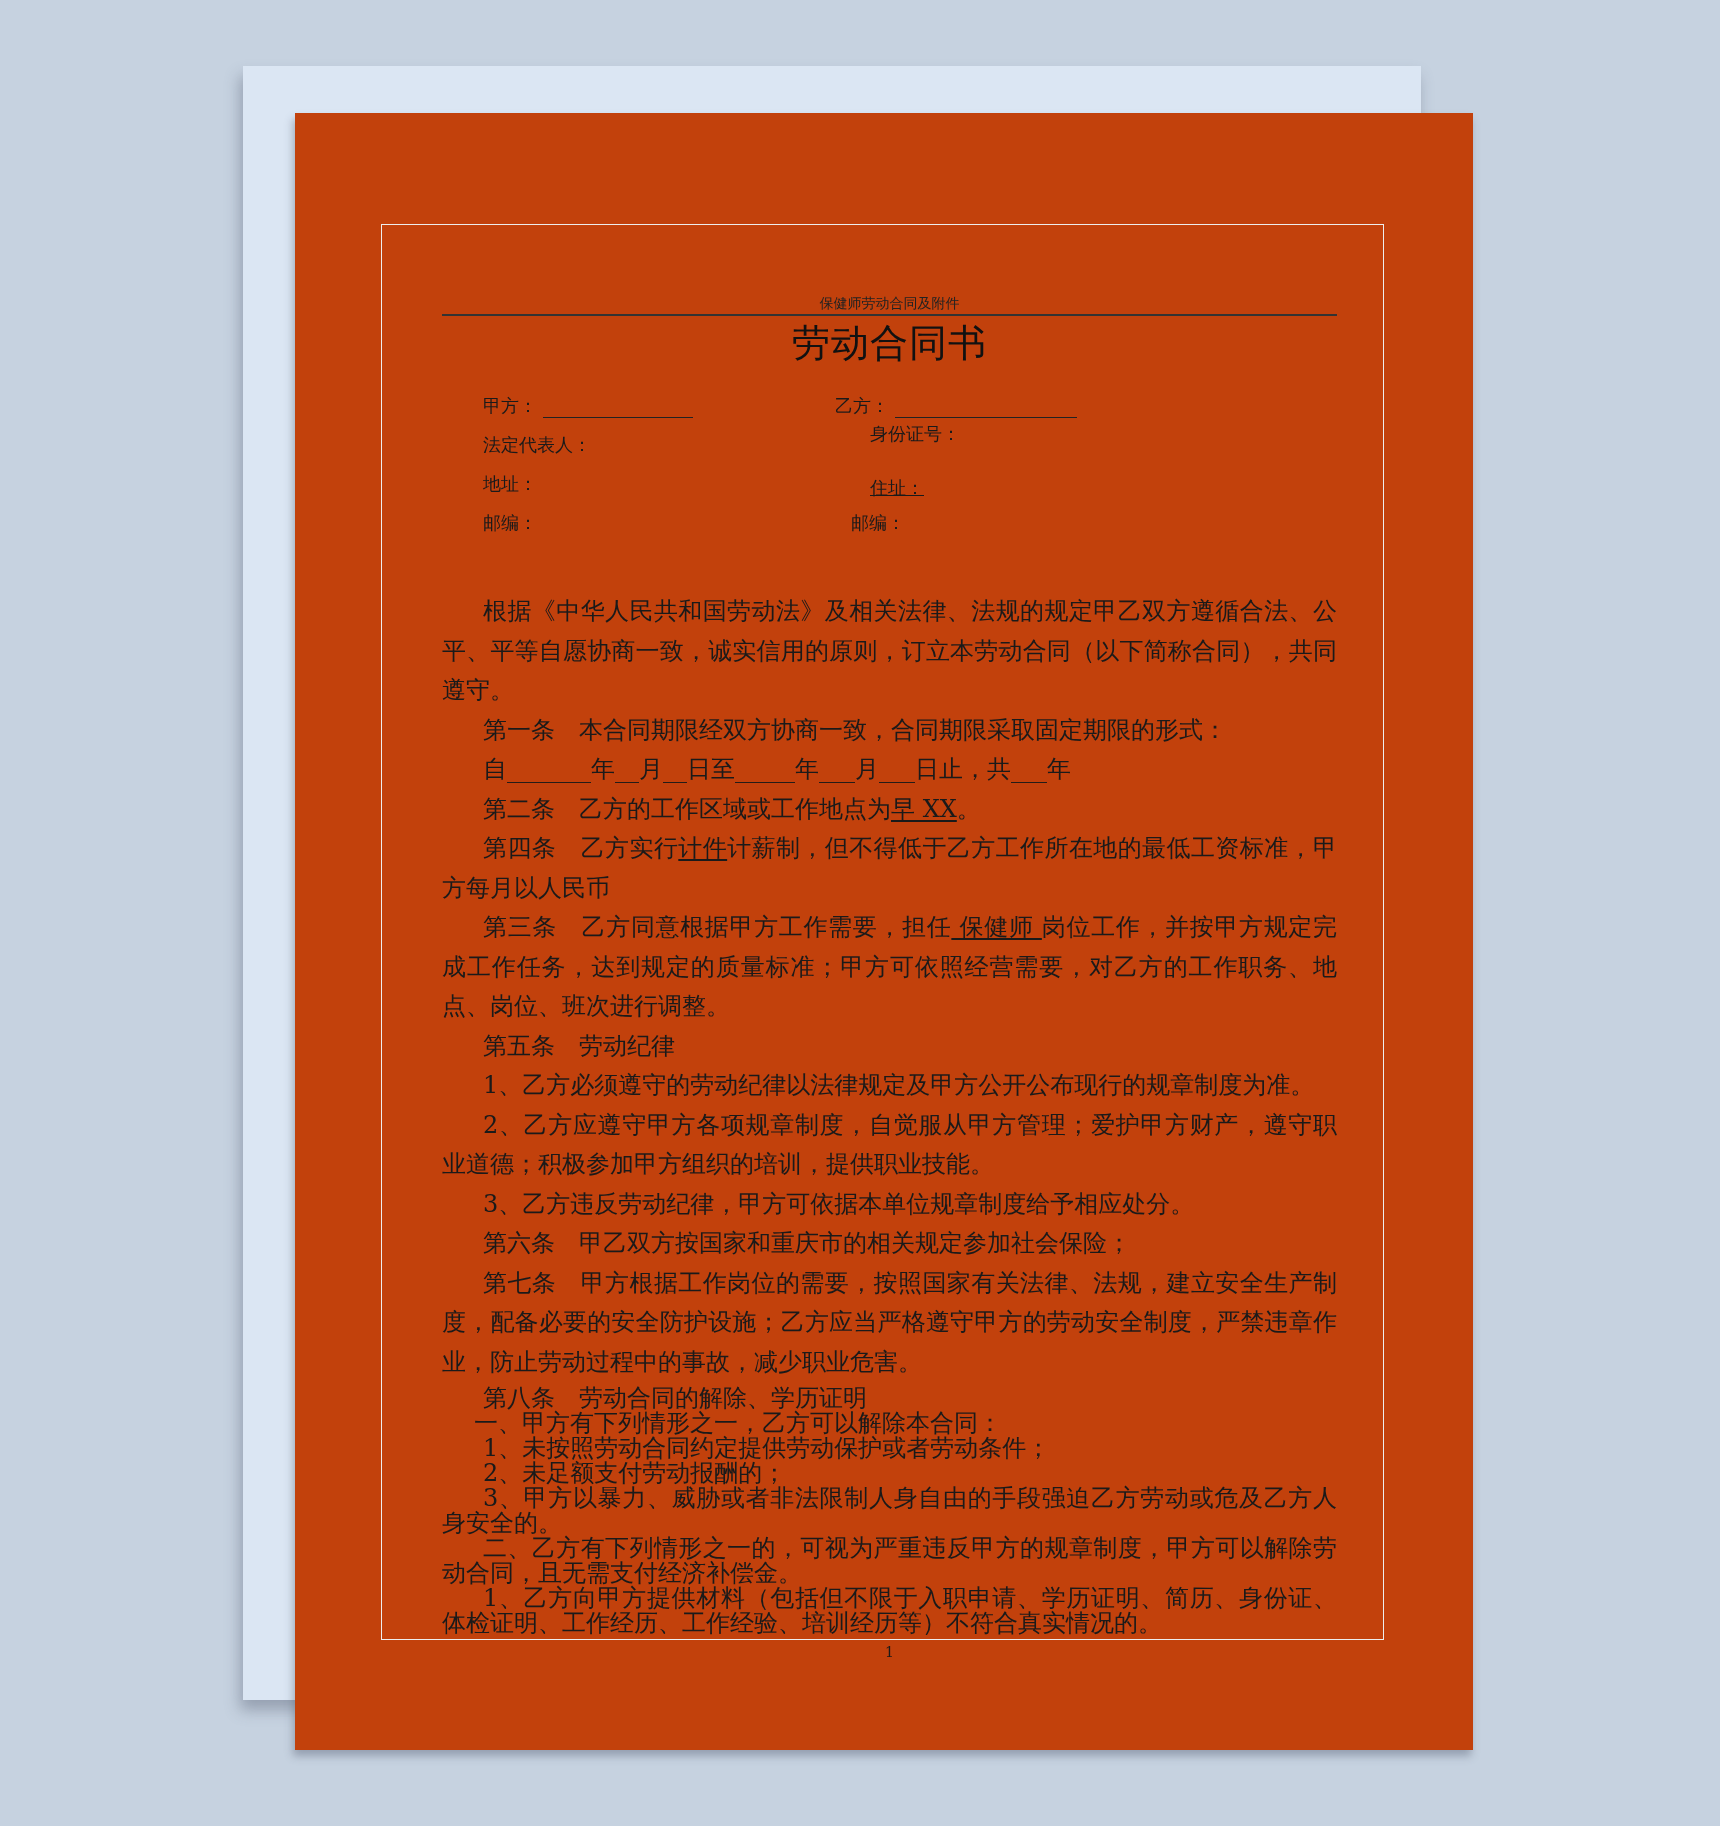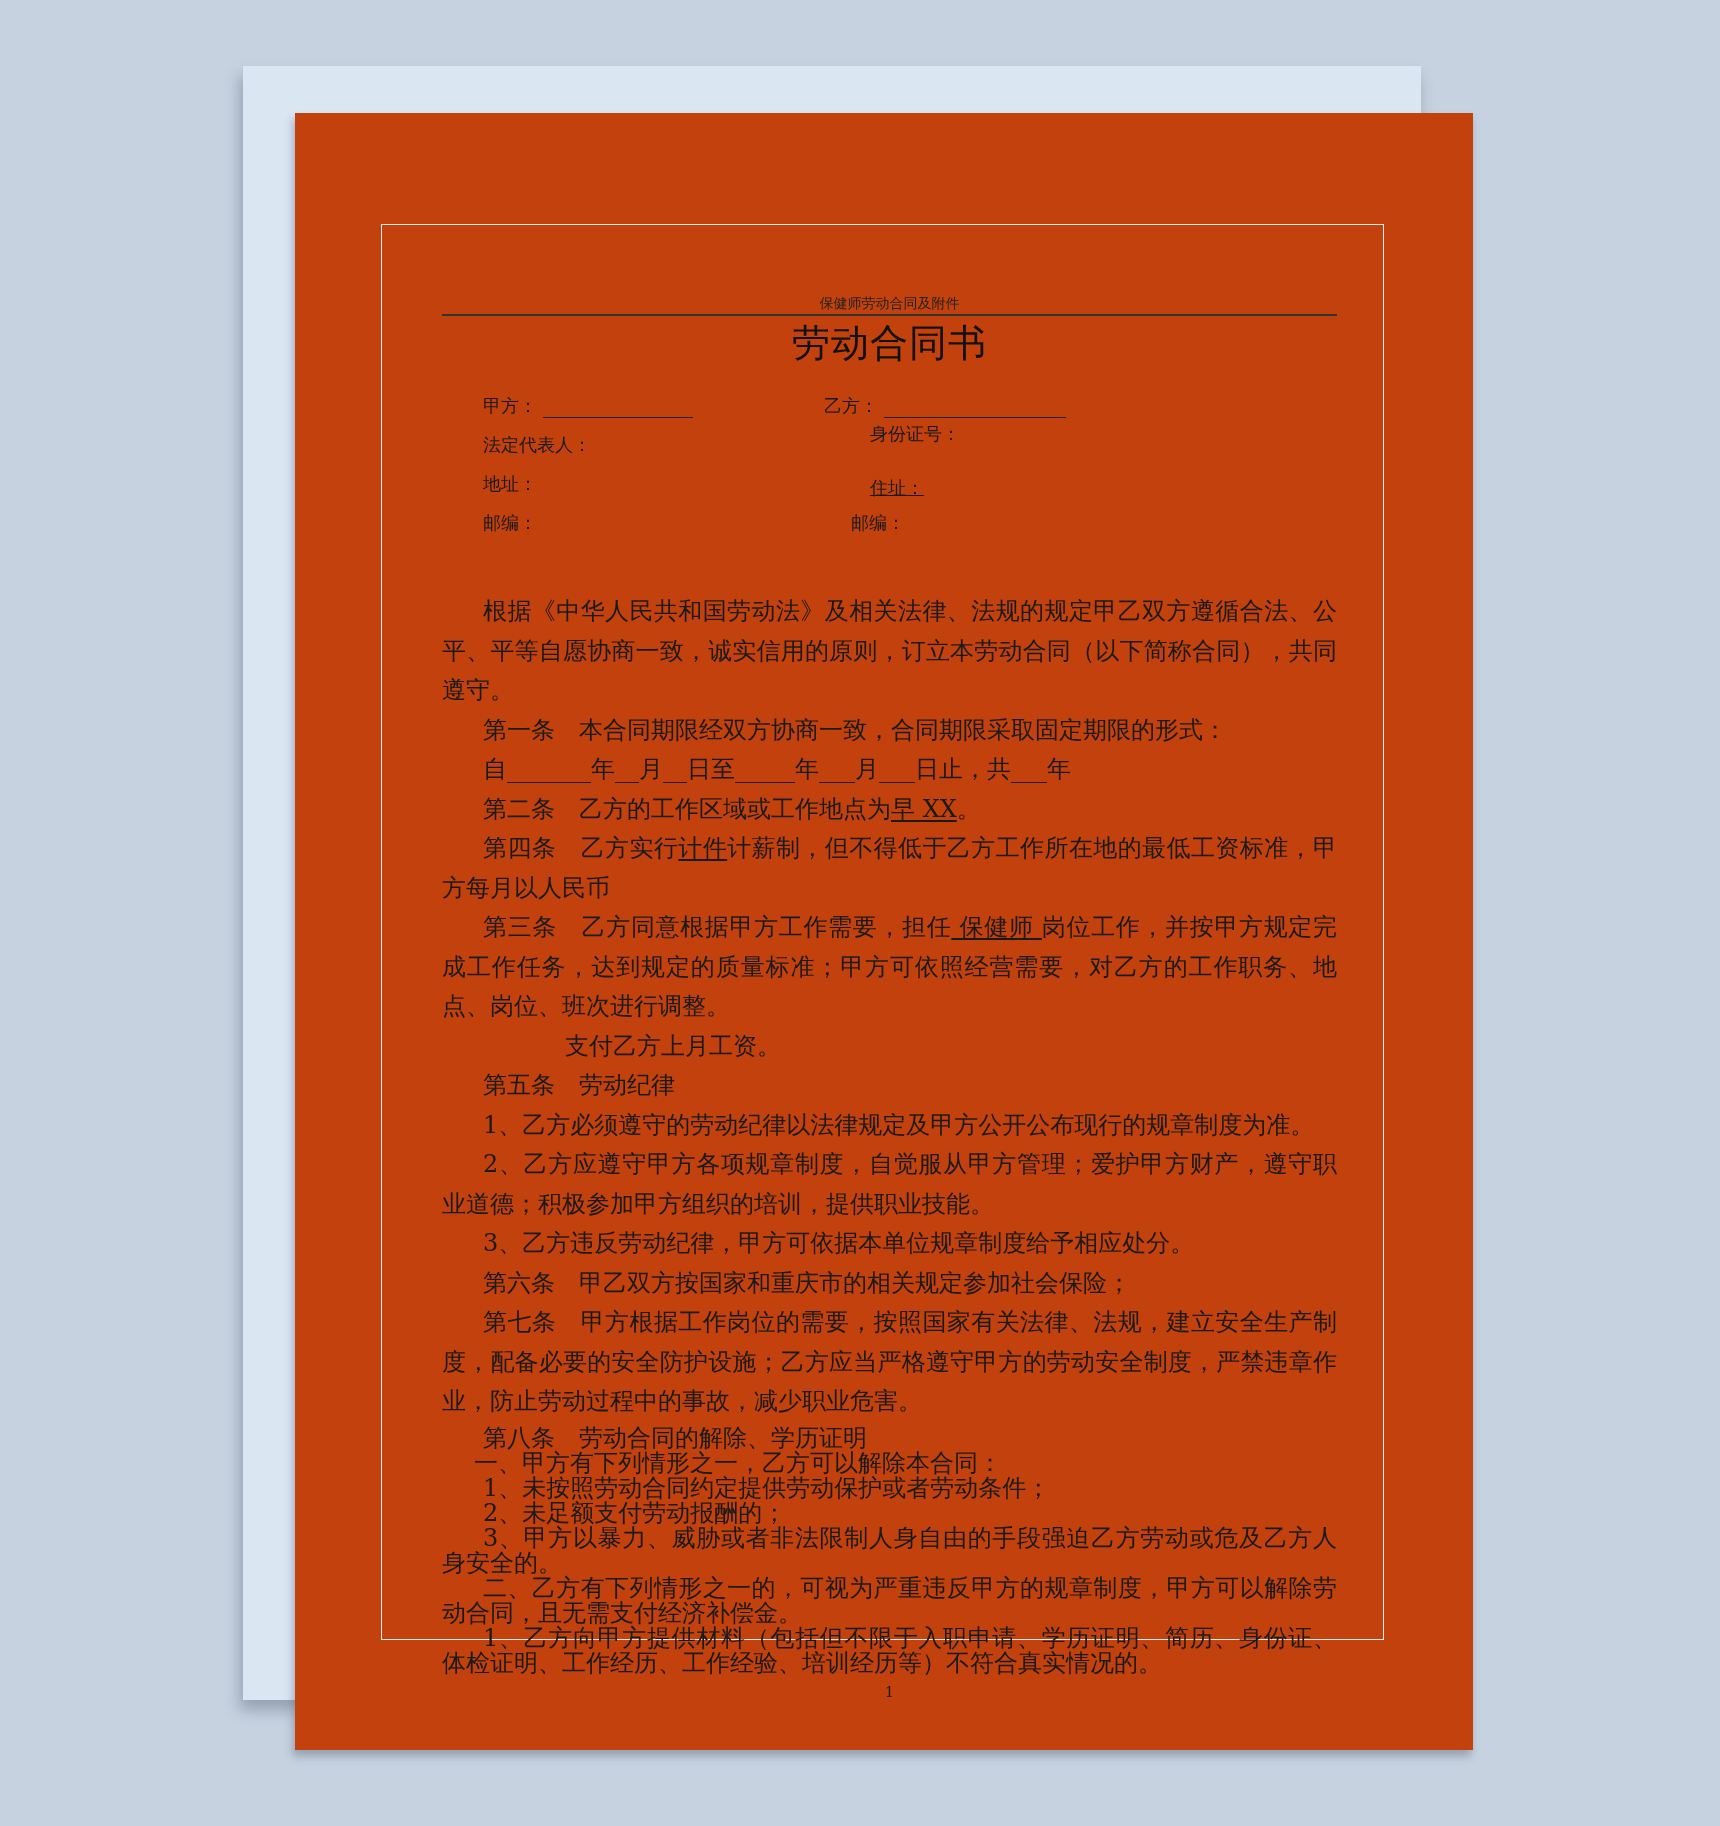--- a/index.html
+++ b/index.html
@@ -62,40 +62,39 @@
   <div class="content">
     <div class="running-header">保健师劳动合同及附件</div>
     <div class="header-rule"></div>
     <div class="doc-title">劳动合同书</div>
 
     <div class="parties">
       <div class="party-field" style="left:41px; top:0px;">
         <span>甲方：</span>
         <span class="blank-line" style="width:150px;"></span>
       </div>
-      <div class="party-field" style="left:382px; top:0px;text-align:center;">
+      <div class="party-field" style="left:393px; top:0px;text-align:center;">
         <span>乙方：</span>
         <span class="blank-line" style="width:182px;"></span>
       </div>
       <div class="party-field" style="left:41px; top:39px;">法定代表人：</div>
       <div class="party-field" style="left:428px; top:28px;">身份证号：</div>
       <div class="party-field" style="left:41px; top:78px;">地址：</div>
       <div class="party-field" style="left:428px; top:82px;text-decoration:underline;">住址：</div>
       <div class="party-field" style="left:41px; top:117px;">邮编：</div>
       <div class="party-field" style="left:409px; top:117px;">邮编：</div>
     </div>
 
     <div class="body-text">
       <div class="p indent">根据《中华人民共和国劳动法》及相关法律、法规的规定甲乙双方遵循合法、公平、平等自愿协商一致，诚实信用的原则，订立本劳动合同（以下简称合同），共同遵守。</div>
       <div class="p indent">第一条　本合同期限经双方协商一致，合同期限采取固定期限的形式：</div>
       <div class="p indent">自_______年__月__日至_____年___月___日止，共___年</div>
       <div class="p indent"><span>第二条　乙方的工作区域或工作地点为</span><u>早 XX</u><span>。</span></div>
       <div class="p indent"><span>第四条　乙方实行</span><u>计件</u><span>计薪制，但不得低于乙方工作所在地的最低工资标准，甲方每月以人民币</span></div>
       <div class="p indent"><span>第三条　乙方同意根据甲方工作需要，担任</span><u> 保健师 </u><span>岗位工作，并按甲方规定完成工作任务，达到规定的质量标准；甲方可依照经营需要，对乙方的工作职务、地点、岗位、班次进行调整。</span></div>
-      <div class="p hang">支付乙方上月工资。</div>
       <div class="p indent">第五条　劳动纪律</div>
       <div class="p indent">1、乙方必须遵守的劳动纪律以法律规定及甲方公开公布现行的规章制度为准。</div>
       <div class="p indent">2、乙方应遵守甲方各项规章制度，自觉服从甲方管理；爱护甲方财产，遵守职业道德；积极参加甲方组织的培训，提供职业技能。</div>
       <div class="p indent">3、乙方违反劳动纪律，甲方可依据本单位规章制度给予相应处分。</div>
       <div class="p indent">第六条　甲乙双方按国家和重庆市的相关规定参加社会保险；</div>
       <div class="p indent">第七条　甲方根据工作岗位的需要，按照国家有关法律、法规，建立安全生产制度，配备必要的安全防护设施；乙方应当严格遵守甲方的劳动安全制度，严禁违章作业，防止劳动过程中的事故，减少职业危害。</div>
       <div class="p indent tight lead">第八条　劳动合同的解除、学历证明</div>
       <div class="p tight" style="padding-left:32px;">一、甲方有下列情形之一，乙方可以解除本合同：</div>
       <div class="p indent tight">1、未按照劳动合同约定提供劳动保护或者劳动条件；</div>
       <div class="p indent tight">2、未足额支付劳动报酬的；</div>

